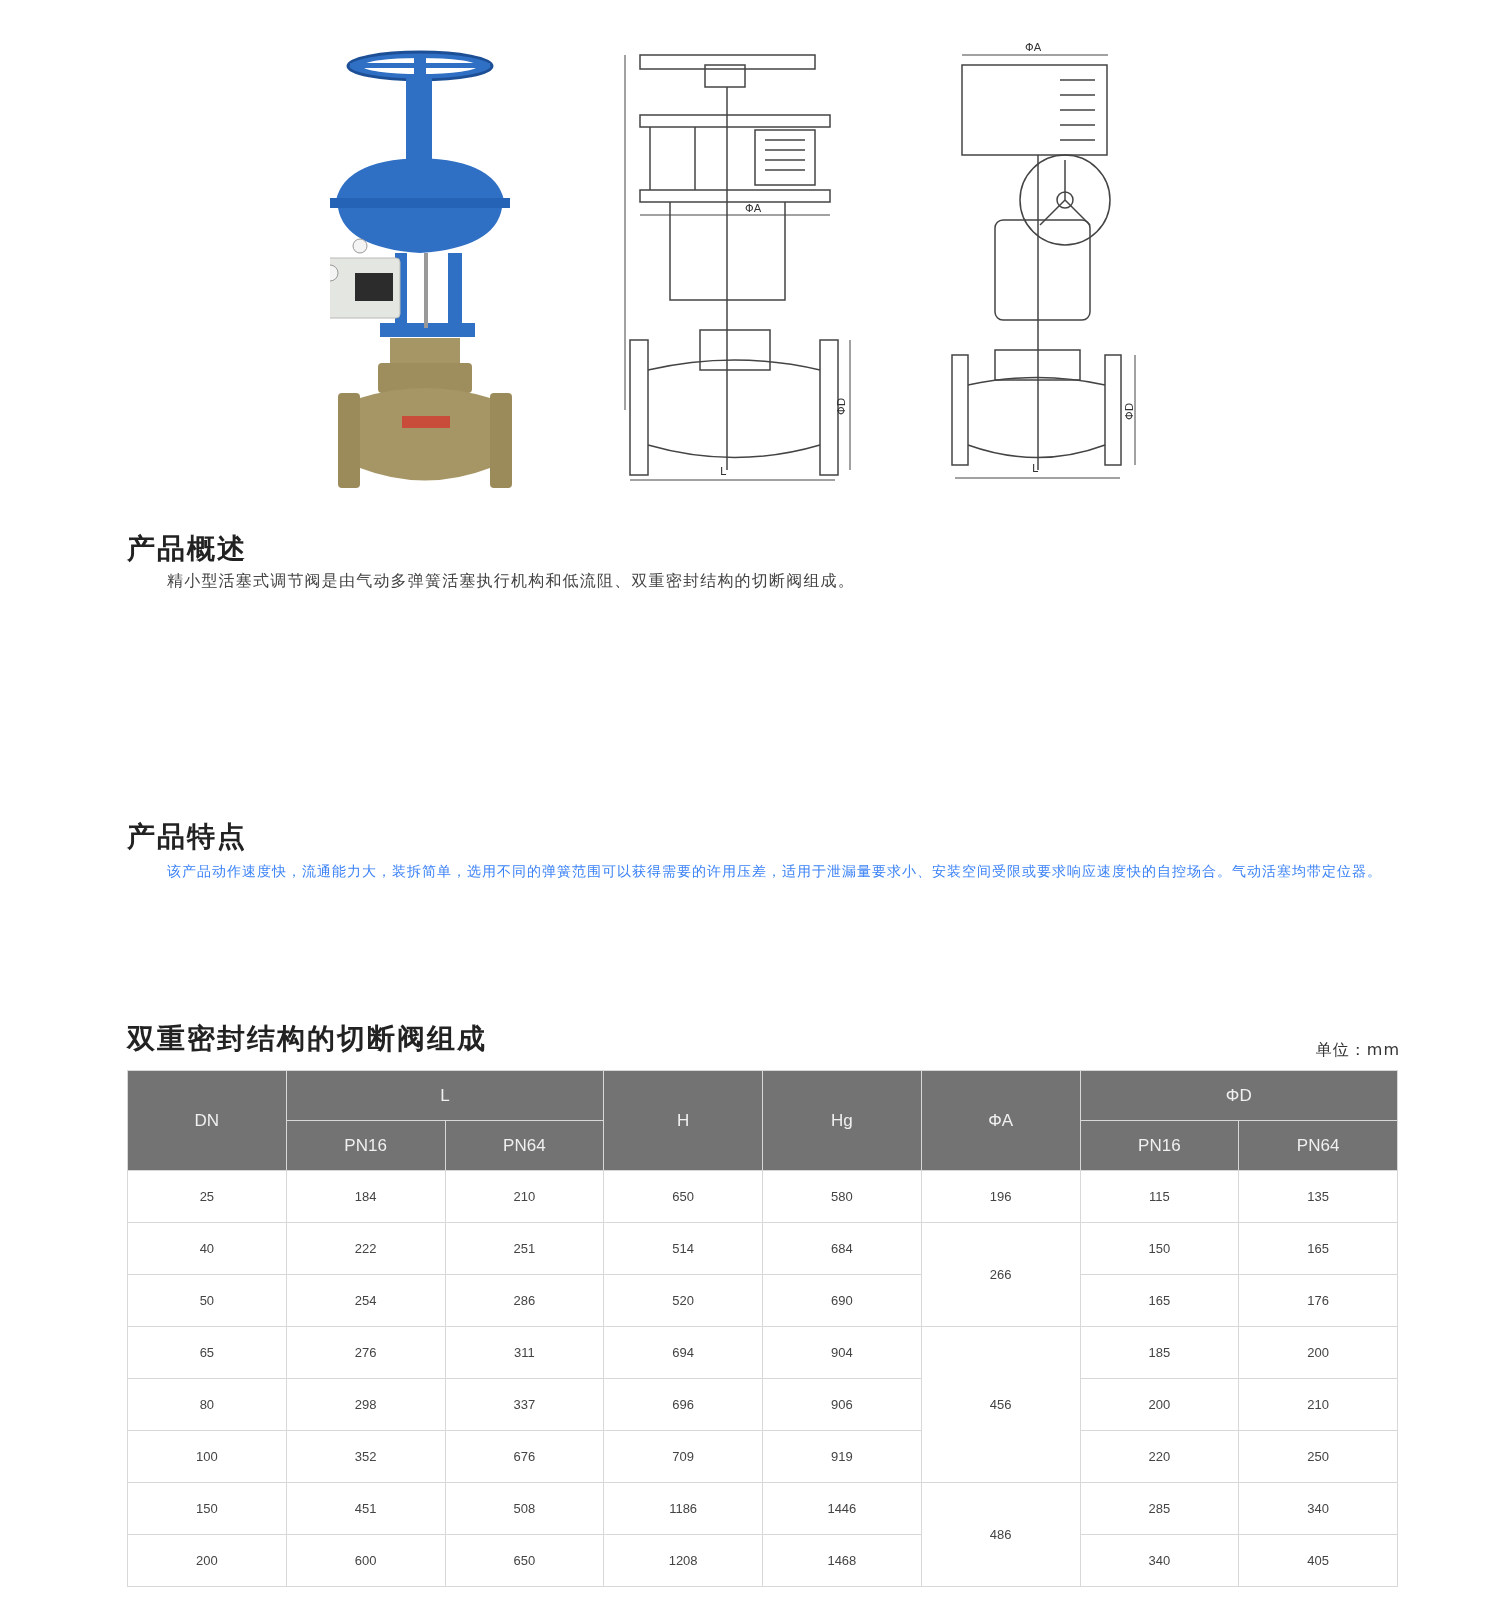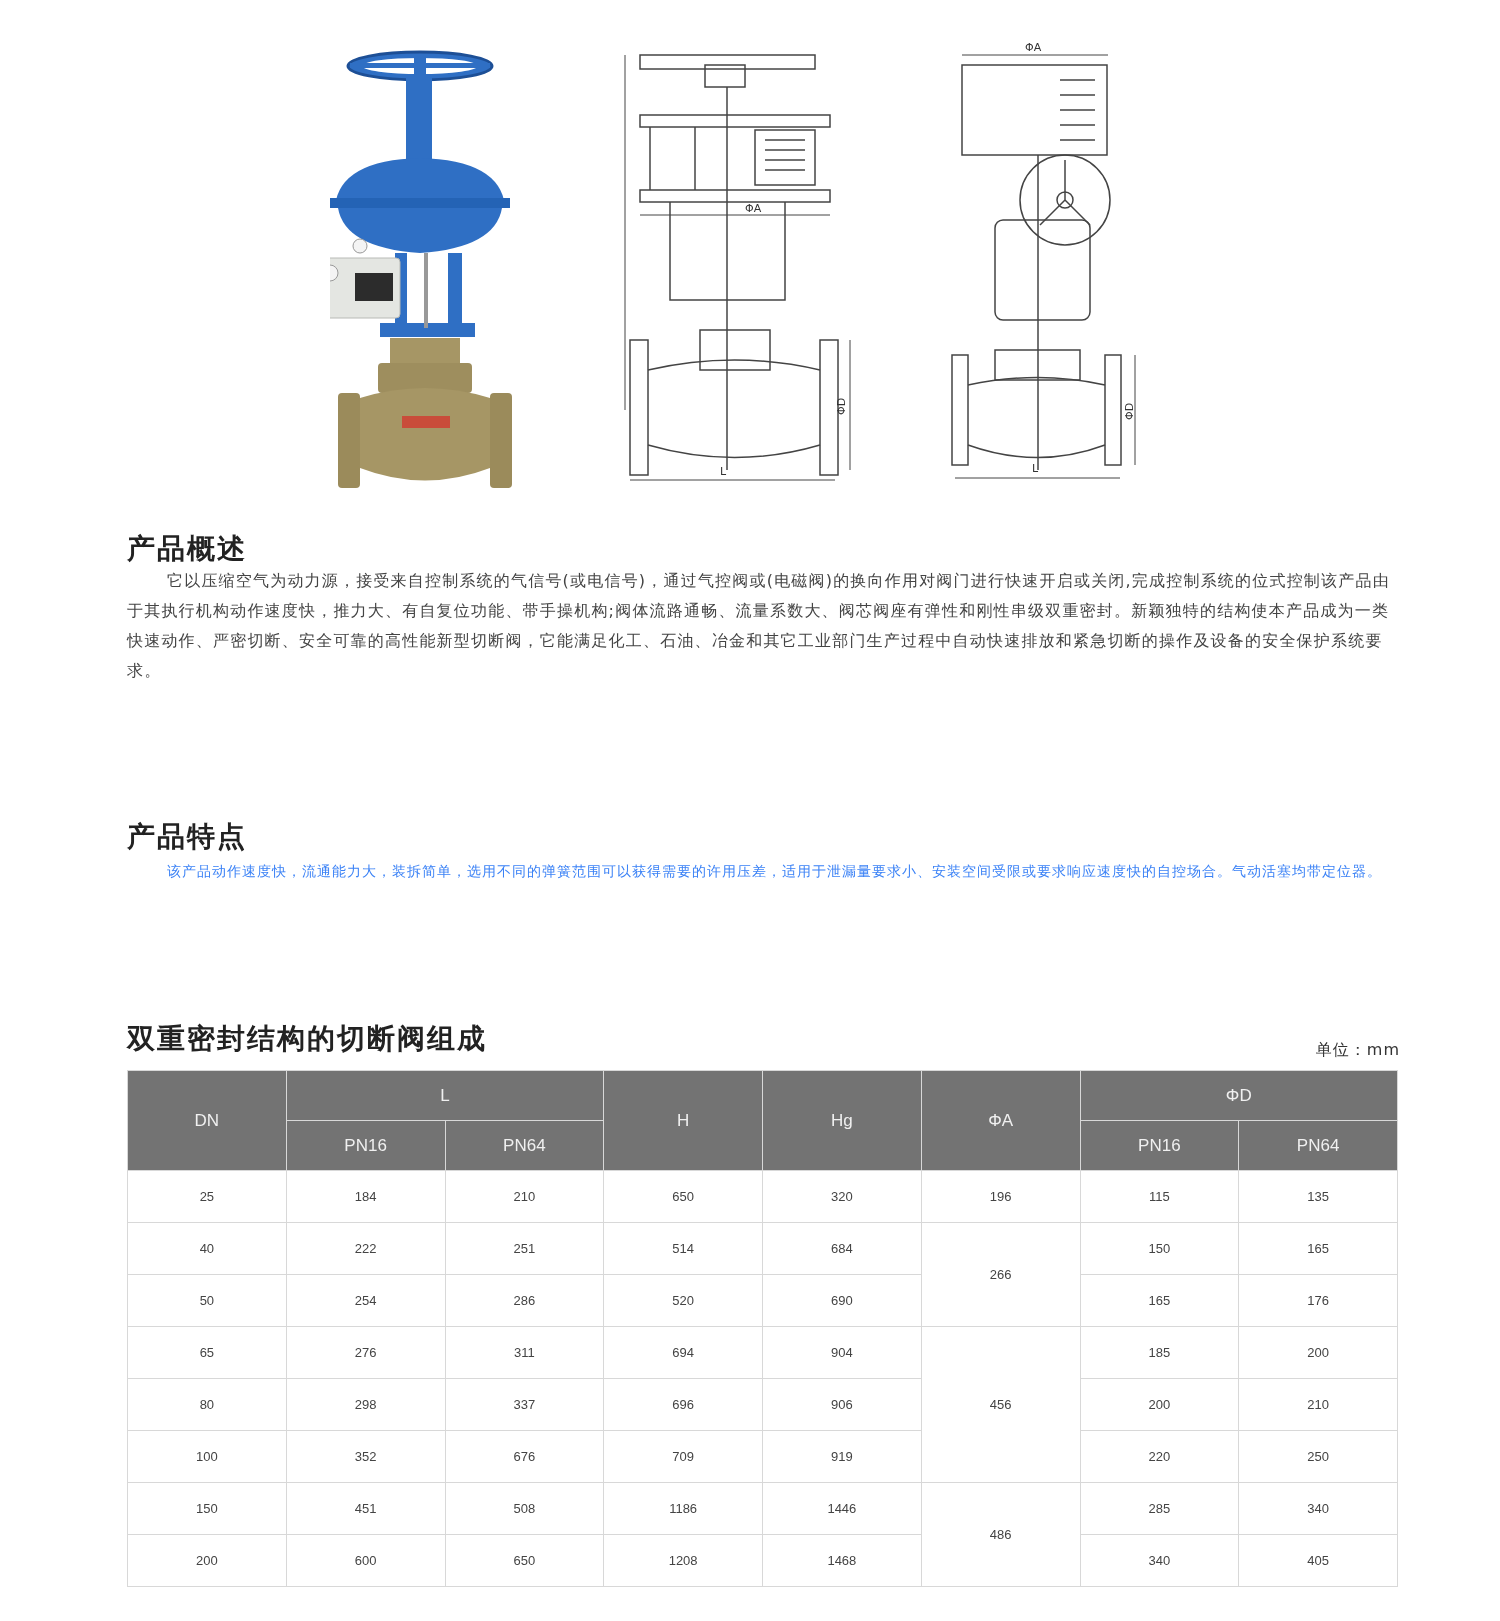--- a/index.html
+++ b/index.html
@@ -108,21 +108,21 @@
     <line x1="185" y1="315" x2="185" y2="425" stroke-width="1"></line>
     <text x="75" y="11" fill="#333" stroke="none" font-size="11" font-family="DejaVu Sans, sans-serif">ΦA</text>
     <text x="-220" y="-10" transform="rotate(-90)" fill="#333" stroke="none" font-size="11" font-family="DejaVu Sans, sans-serif">H(Hg)</text>
     <text x="82" y="432" fill="#333" stroke="none" font-size="11" font-family="DejaVu Sans, sans-serif">L</text>
     <text x="-380" y="183" transform="rotate(-90)" fill="#333" stroke="none" font-size="11" font-family="DejaVu Sans, sans-serif">ΦD</text>
   </svg>
 </div>
 
 <div class="section-title" style="top:530px;">产品概述</div>
 <div class="para" style="top:566px;">
-  <p class="indent">它以压缩空气为动力源，接受来自控制系统的气信号(或电信号)，通过气控阀或(电磁阀)的换向作用对阀门进行快速开启或关闭,完成控制系统的位式控制该产品由于其执行机构动作速度快，推力大、有自复位功能、带手操机构;阀体流路通畅、流量系数大、阀芯阀座有弹性和刚性串级双重密封。新颖独特的结构使本产品成为一类快速动作、严密切断、安全可靠的高性能新型切断阀，它能满足化工、石油、冶金和其它工业部门生产过程中自动快速排放和紧急切断的操作及设备的安全保护系统要求。</p>
+  <p class="indent">精小型活塞式调节阀是由气动多弹簧活塞执行机构和低流阻、双重密封结构的切断阀组成。</p>
 </div>
 
 <div class="section-title" style="top:818px;">产品特点</div>
 <div class="para small" style="top:858px;">
   <p class="indent">该产品动作速度快，流通能力大，装拆简单，选用不同的弹簧范围可以获得需要的许用压差，适用于泄漏量要求小、安装空间受限或要求响应速度快的自控场合。气动活塞均带定位器。</p>
 </div>
 
 <div class="section-title" style="top:1020px;">双重密封结构的切断阀组成</div>
 <div class="unit">单位：mm</div>
 
@@ -152,21 +152,21 @@
       <th>PN16</th>
       <th>PN64</th>
     </tr>
   </thead>
   <tbody>
     <tr>
       <td>25</td>
       <td>184</td>
       <td>210</td>
       <td>650</td>
-      <td>320</td>
+      <td>580</td>
       <td>196</td>
       <td>115</td>
       <td>135</td>
     </tr>
     <tr>
       <td>40</td>
       <td>222</td>
       <td>251</td>
       <td>514</td>
       <td>684</td>

